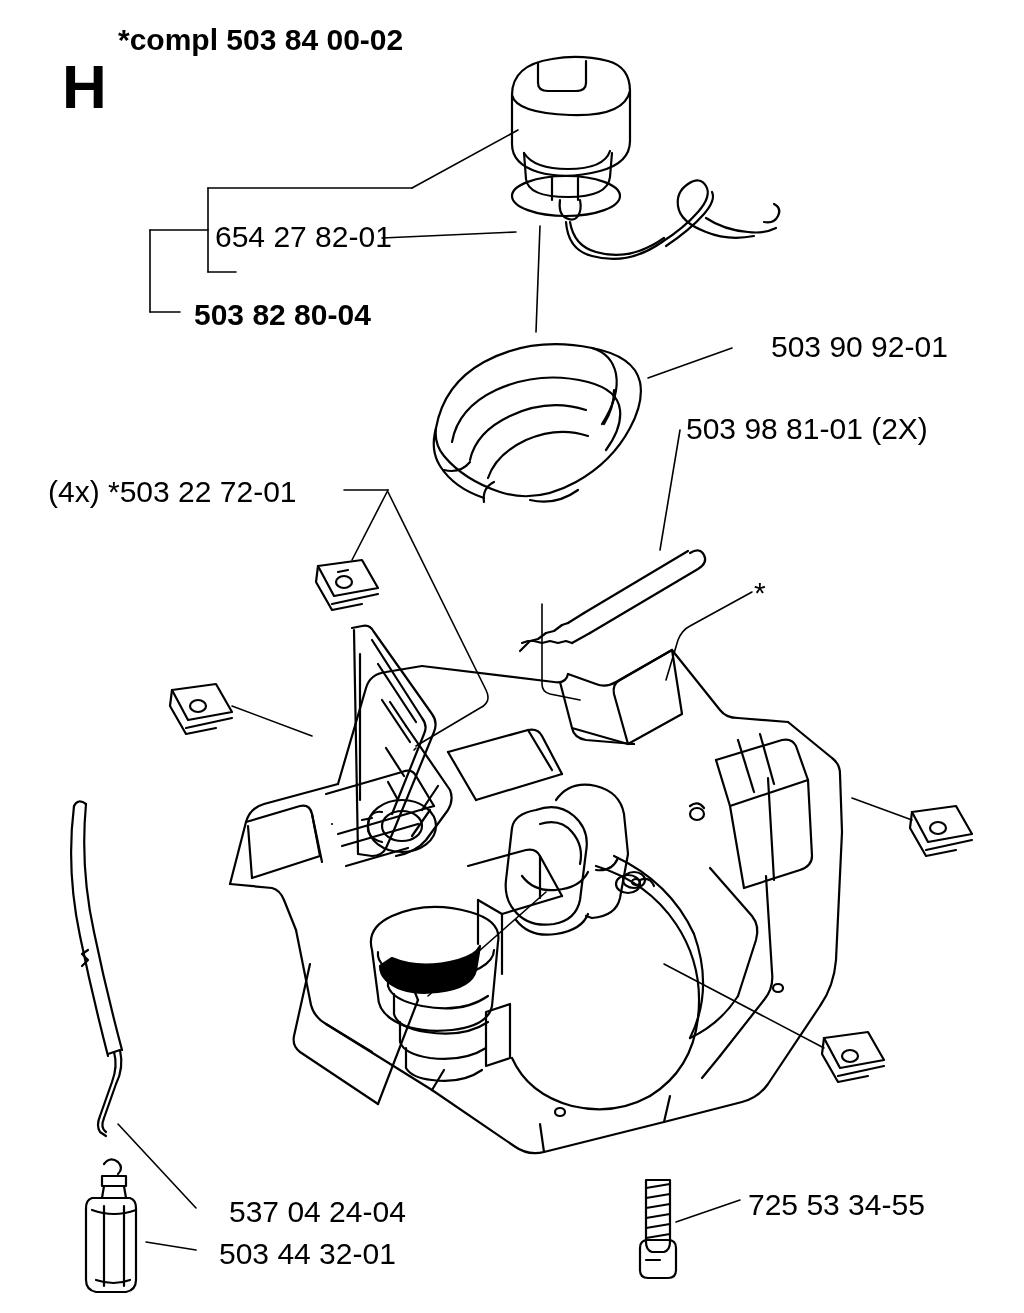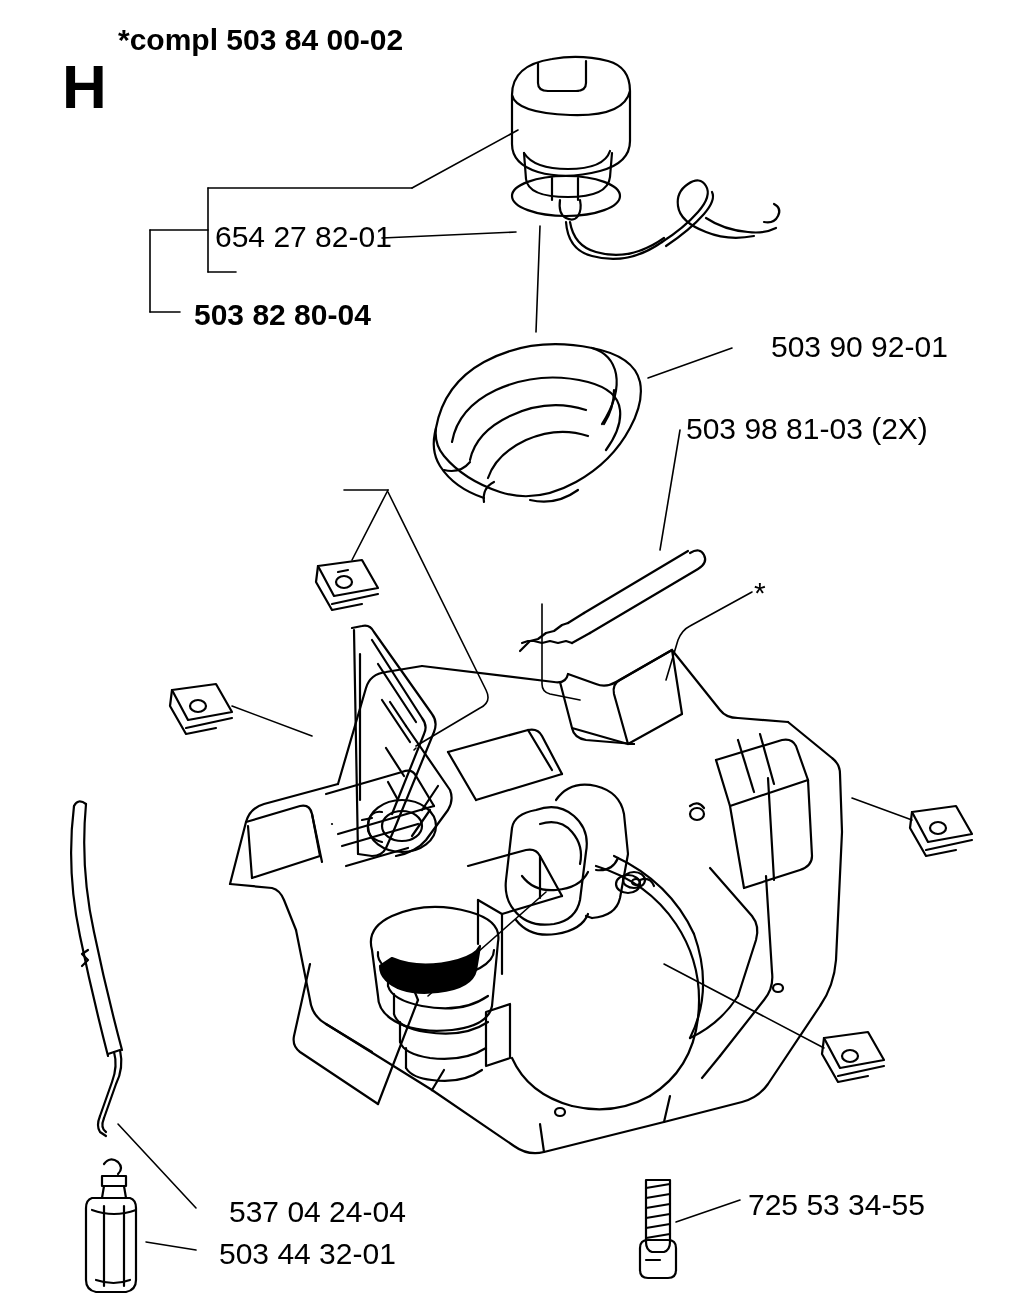--- a/index.html
+++ b/index.html
@@ -324,19 +324,20 @@
         <path d="M428 996 l118 -104"></path>
       </g>
     </g>
   </svg>
 
   <div class="lbl lbl-bold" style="left:118px; top:25px;">*compl 503 84 00-02</div>
   <div class="lbl lbl-section" style="left:62px;  top:56px;">H</div>
   <div class="lbl lbl-plain" style="left:215px; top:222px;">654 27 82-01</div>
   <div class="lbl lbl-bold" style="left:194px; top:300px;">503 82 80-04</div>
   <div class="lbl lbl-plain" style="left:738px; top:332px;margin-left:33px;">503 90 92-01</div>
-  <div class="lbl lbl-plain" style="left:686px; top:414px;">503 98 81-03 (2X)</div>
+  <div class="lbl lbl-plain" style="left:686px; top:414px;">503 98 81-01 (2X)</div>
+  <div class="lbl lbl-plain" style="left:48px;  top:477px;">(4x) *503 22 72-01</div>
   <div class="lbl lbl-star" style="left:754px; top:578px;">*</div>
   <div class="lbl lbl-plain" style="left:203px; top:1197px;margin-left:26px;">537 04 24-04</div>
   <div class="lbl lbl-plain" style="left:203px; top:1239px;margin-left:16px;">503 44 32-01</div>
   <div class="lbl lbl-plain" style="left:748px; top:1190px;">725 53 34-55</div>
 
 </div>
 
 </body></html>

